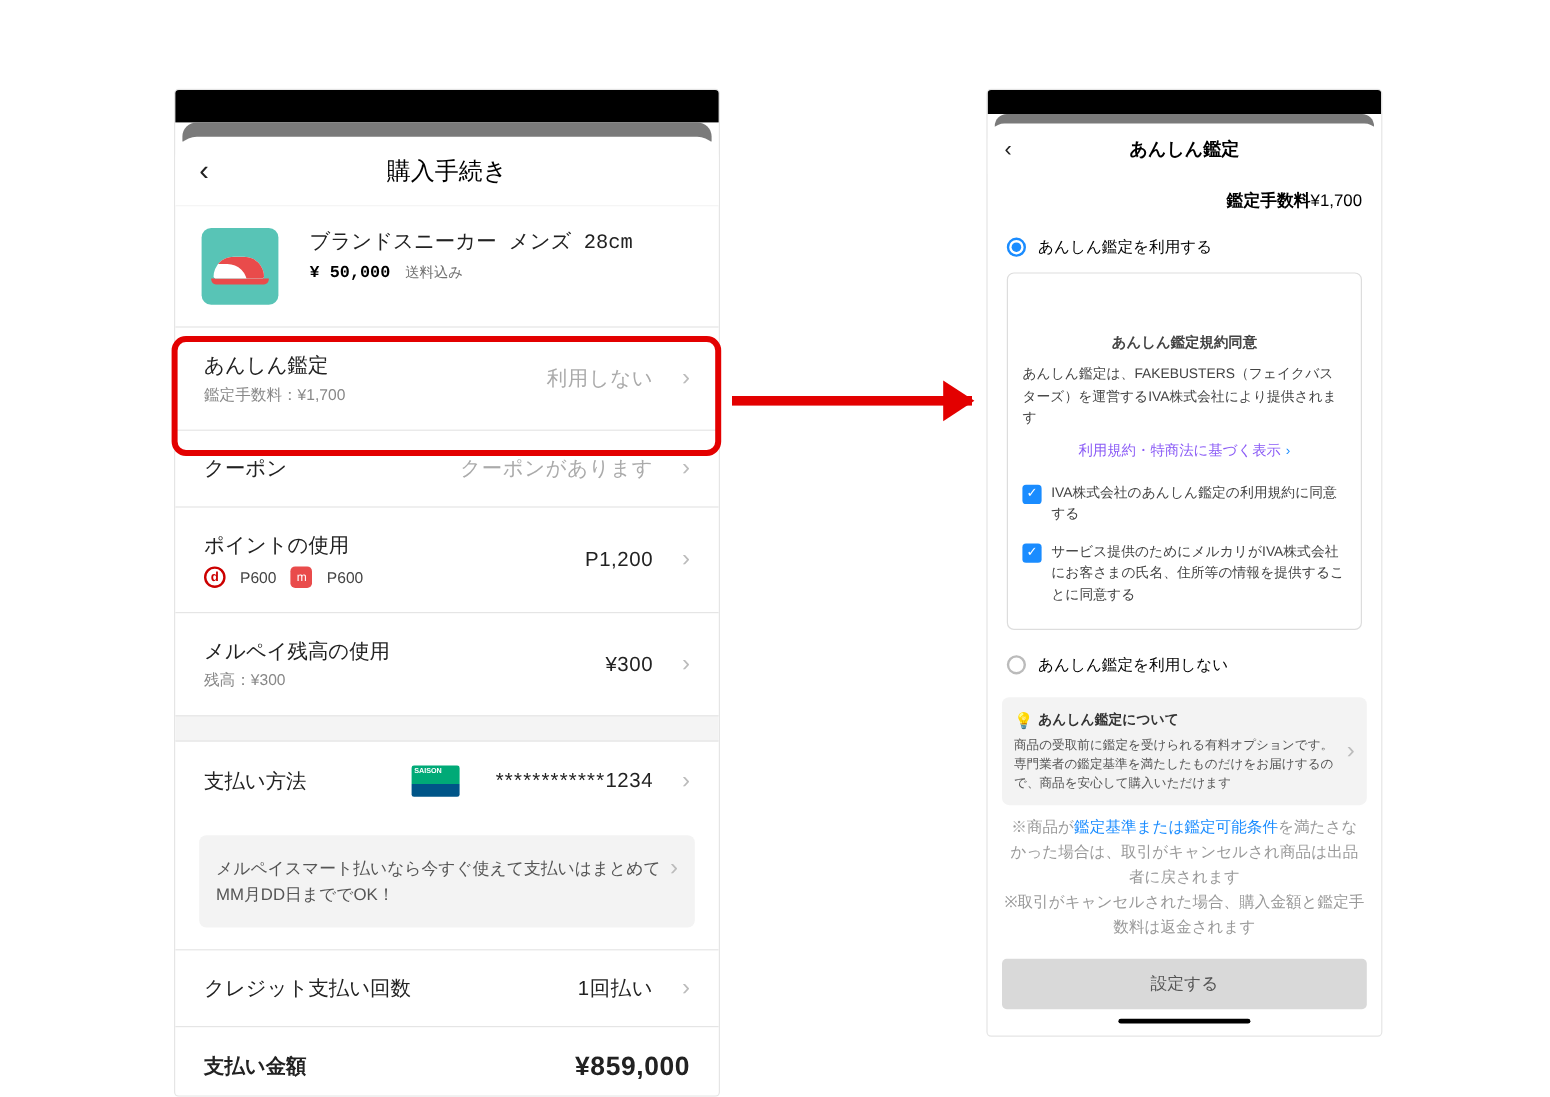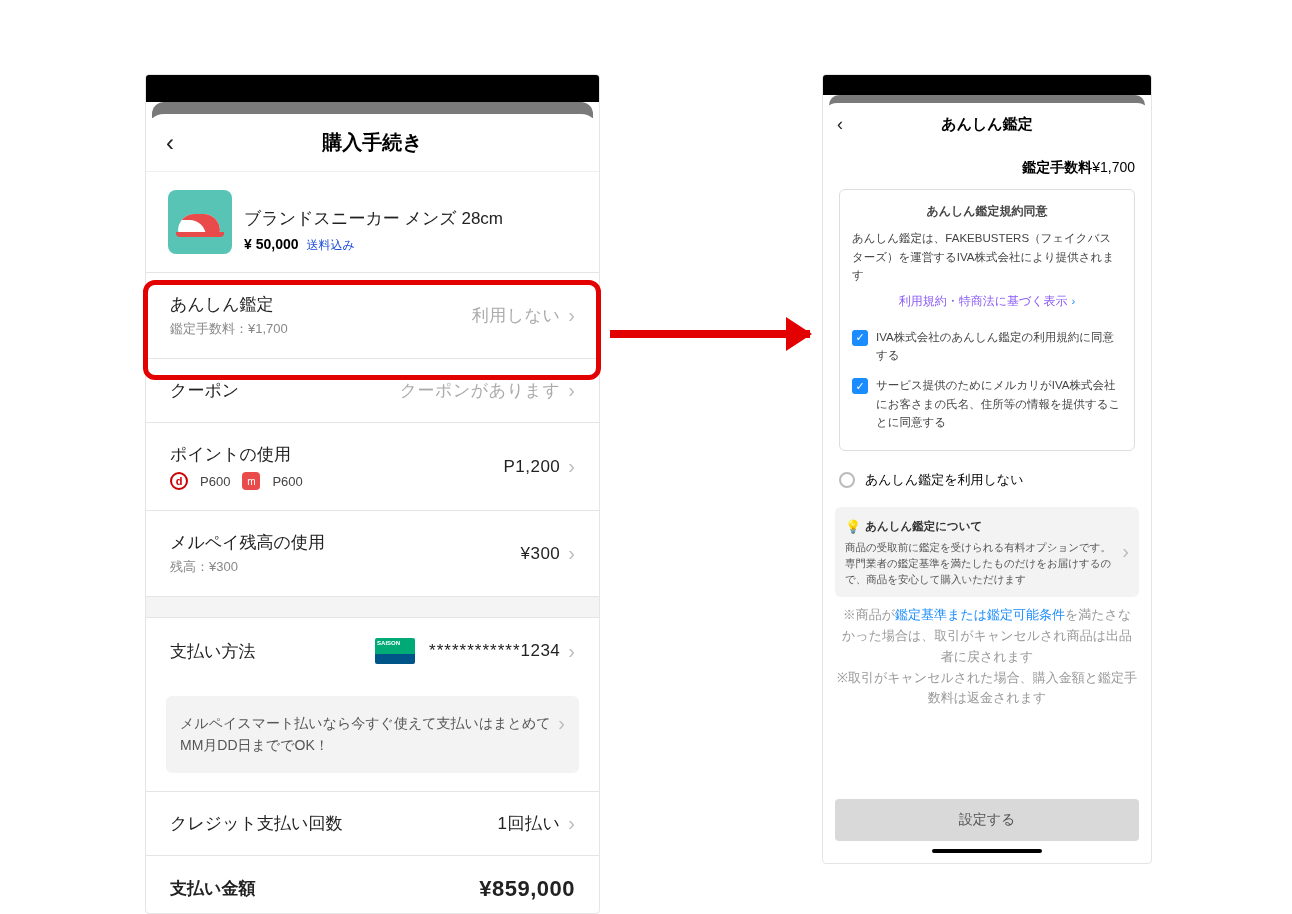--- a/index.html
+++ b/index.html
@@ -27,51 +27,51 @@
     height: 58px; border-bottom: 1px solid #eee; position: relative;
     background: #fff; border-radius: 18px 18px 0 0; margin-top: -4px;
   }
   .header-r {
     display: flex; align-items: center; justify-content: center;
     height: 42px; position: relative;
     background: #fff; border-radius: 14px 14px 0 0; margin-top: -3px;
   }
   .back-btn { position: absolute; left: 20px; font-size: 24px; color: #222; cursor: pointer; }
   .back-btn-r { position: absolute; left: 14px; font-size: 18px; color: #222; cursor: pointer; }
-  .header-title { font-size: 20px; font-weight: 700; }
+  .header-title { font-size: 20px; font-weight: 400; }
   .header-title-r { font-size: 15px; font-weight: 600; }
-  .product-row { display: flex; padding: 18px 22px 18px 22px; align-items: flex-end; gap: 12px; }
+  .product-row { display: flex; padding: 18px 22px 18px 22px; align-items: flex-start; gap: 26px; font-family: Liberation Mono, monospace; }
   .thumb {
     width: 64px; height: 64px; border-radius: 8px; background: #58c4b6;
     display: flex; align-items: center; justify-content: center;
   }
   .sneaker {
     width: 48px; height: 30px; position: relative;
   }
   .sneaker::before{
     content:""; position:absolute; left:0; bottom:0; width:48px; height:5px;
     background:#e94b4b; border-radius:0 0 4px 4px;
   }
   .sneaker::after{
     content:""; position:absolute; left:2px; bottom:5px; width:42px; height:18px;
     background:#fff; border-radius:22px 22px 2px 2px;
     box-shadow: inset -14px 6px 0 0 #e94b4b;
   }
   .product-name { font-size: 17px; color: #222; margin-bottom: 6px; }
   .product-price { font-size: 14px; }
   .product-price .p { font-weight: 700; }
-  .product-price .s { color: #1d4ed8; font-size: 12px; margin-left: 4px; }
+  .product-price .s { color: #737373; font-size: 12px; margin-left: 4px; }
   .section {
     border-top: 1px solid #e5e5e5; padding: 20px 24px;
     display: flex; justify-content: space-between; align-items: center;
   }
   .section.no-t { border-top: none; }
   .section-left .title { font-size: 17px; color: #222; }
   .section-left .sub { font-size: 13px; color: #888; margin-top: 4px; }
-  .section-right { display: flex; align-items: center; gap: 8px; }
+  .section-right { display: flex; align-items: center; gap: 24px; }
   .section-right .val { font-size: 17px; color: #222; letter-spacing: .5px; }
   .section-right .val.grey { color: #aaa; }
   .chev { color: #bbb; font-size: 20px; }
   .points-icons { display: flex; align-items: center; gap: 12px; margin-top: 6px; font-size: 13px; color: #444;}
   .d-icon { display:inline-flex; width:18px; height:18px; border-radius:50%; background:#fff; border:2px solid #c00; color:#c00; font-weight:700; font-size:11px; align-items:center; justify-content:center; }
   .m-icon { display:inline-flex; width:18px; height:18px; border-radius:4px; background:#e94b4b; color:#fff; font-size:10px; align-items:center; justify-content:center; }
   .gap-block { height: 22px; background:#f4f4f4; border-top:1px solid #e5e5e5; border-bottom:1px solid #e5e5e5;}
   .saison { display:inline-block; width:40px; height:26px; background:linear-gradient(#0a7 60%,#058 60%); border-radius:2px; vertical-align:middle; margin-right:6px; position:relative;}
   .saison::after{content:"SAISON"; position:absolute; top:2px; left:2px; font-size:6px; color:#fff; font-weight:700;}
   .masked { letter-spacing: 1px; }
@@ -92,21 +92,21 @@
     border-left:26px solid #e30000; border-top:17px solid transparent; border-bottom:17px solid transparent;
   }
   
   .fee-row { display:flex; justify-content:flex-end; padding: 14px 16px 12px; font-size:14px; }
   .fee-row .l { font-weight:600; }
   .radio-row { display:flex; align-items:center; gap:10px; padding: 8px 16px 12px; font-size:13px;}
   .radio { width:16px; height:16px; border-radius:50%; border:2px solid #1a8cff; display:inline-flex; align-items:center; justify-content:center;}
   .radio.on::after{content:""; width:8px; height:8px; border-radius:50%; background:#1a8cff;}
   .radio.off { border-color:#bbb; }
   .terms-box { margin: 0 16px 12px; border:1px solid #ddd; border-radius:6px; padding:12px 12px; font-size:11.5px; color:#444; line-height:1.6;}
-  .terms-box .hd { text-align:center; font-weight:600; font-size:12px; margin-bottom:8px;}
+  .terms-box .hd { text-align:center; font-weight:600; font-size:12px; margin-bottom:8px;margin-top:36px;}
   .link-row { text-align:center; margin:8px 0 10px; }
   .link-row a { color:#8b5cf6; text-decoration:none; font-size:12px;}
   .link-row .c { color:#1a8cff; margin-left:4px;}
   .check-row { display:flex; gap:8px; padding:6px 0; align-items:flex-start;}
   .checkbox { width:16px; height:16px; border-radius:3px; background:#1a8cff; color:#fff; display:inline-flex; align-items:center; justify-content:center; font-size:11px; flex-shrink:0; margin-top:2px;}
   .info-card { margin: 6px 12px 8px; background:#f3f3f3; border-radius:6px; padding:10px 10px; display:flex; align-items:center; gap:6px;}
   .info-card .txt { font-size:10.5px; color:#555; line-height:1.5; flex:1;}
   .info-card .hd2 { font-size:11.5px; font-weight:600; color:#333; display:flex; align-items:center; gap:4px; margin-bottom:4px;}
   .bulb { color:#1a8cff; font-size:13px;}
   .fine { font-size:13px; color:#999; padding: 0 14px; line-height:1.6;text-align:center;}
@@ -234,20 +234,24 @@
   <div class="header-r">
     <span class="back-btn-r">‹</span>
     <span class="header-title-r">あんしん鑑定</span>
   </div>
 
   <div class="fee-row">
     <span class="l">鑑定手数料</span>
     <span>¥1,700</span>
   </div>
 
+  <div class="radio-row">
+    <span class="radio on"></span>
+    <span>あんしん鑑定を利用する</span>
+  </div>
 
   <div class="terms-box">
     <div class="hd">あんしん鑑定規約同意</div>
     <div>あんしん鑑定は、FAKEBUSTERS（フェイクバスターズ）を運営するIVA株式会社により提供されます</div>
     <div class="link-row">
       <a href="#">利用規約・特商法に基づく表示</a><span class="c">›</span>
     </div>
     <div class="check-row">
       <span class="checkbox">✓</span>
       <span>IVA株式会社のあんしん鑑定の利用規約に同意する</span>

